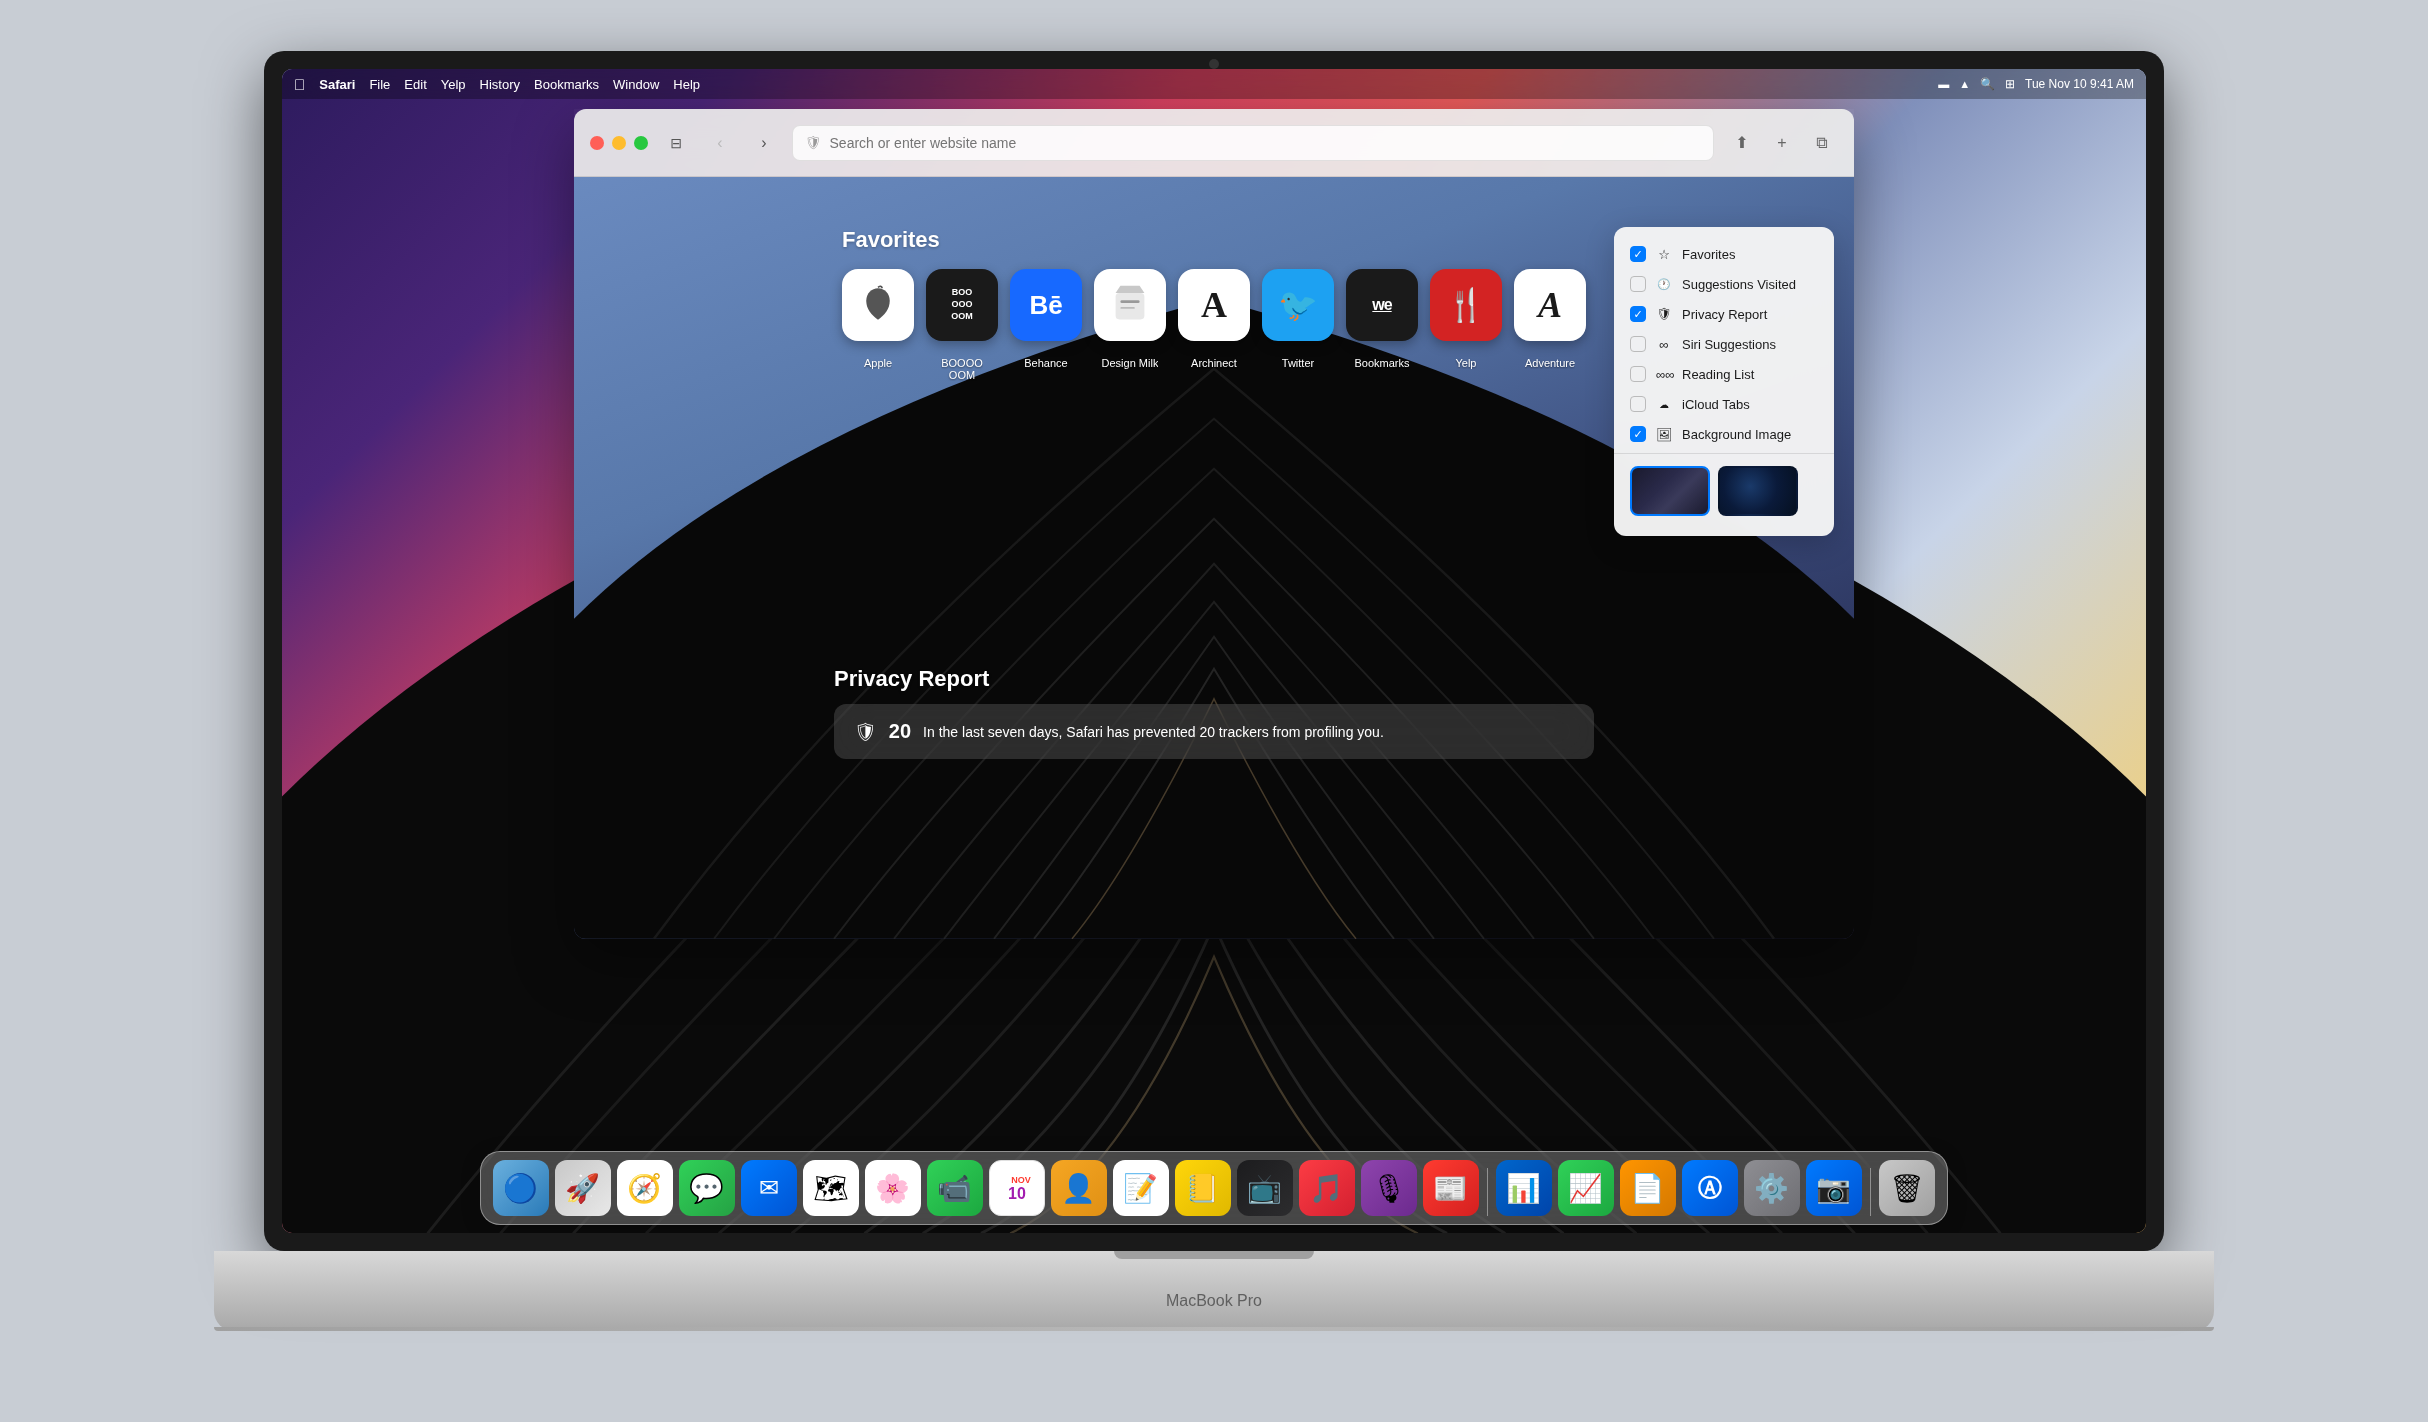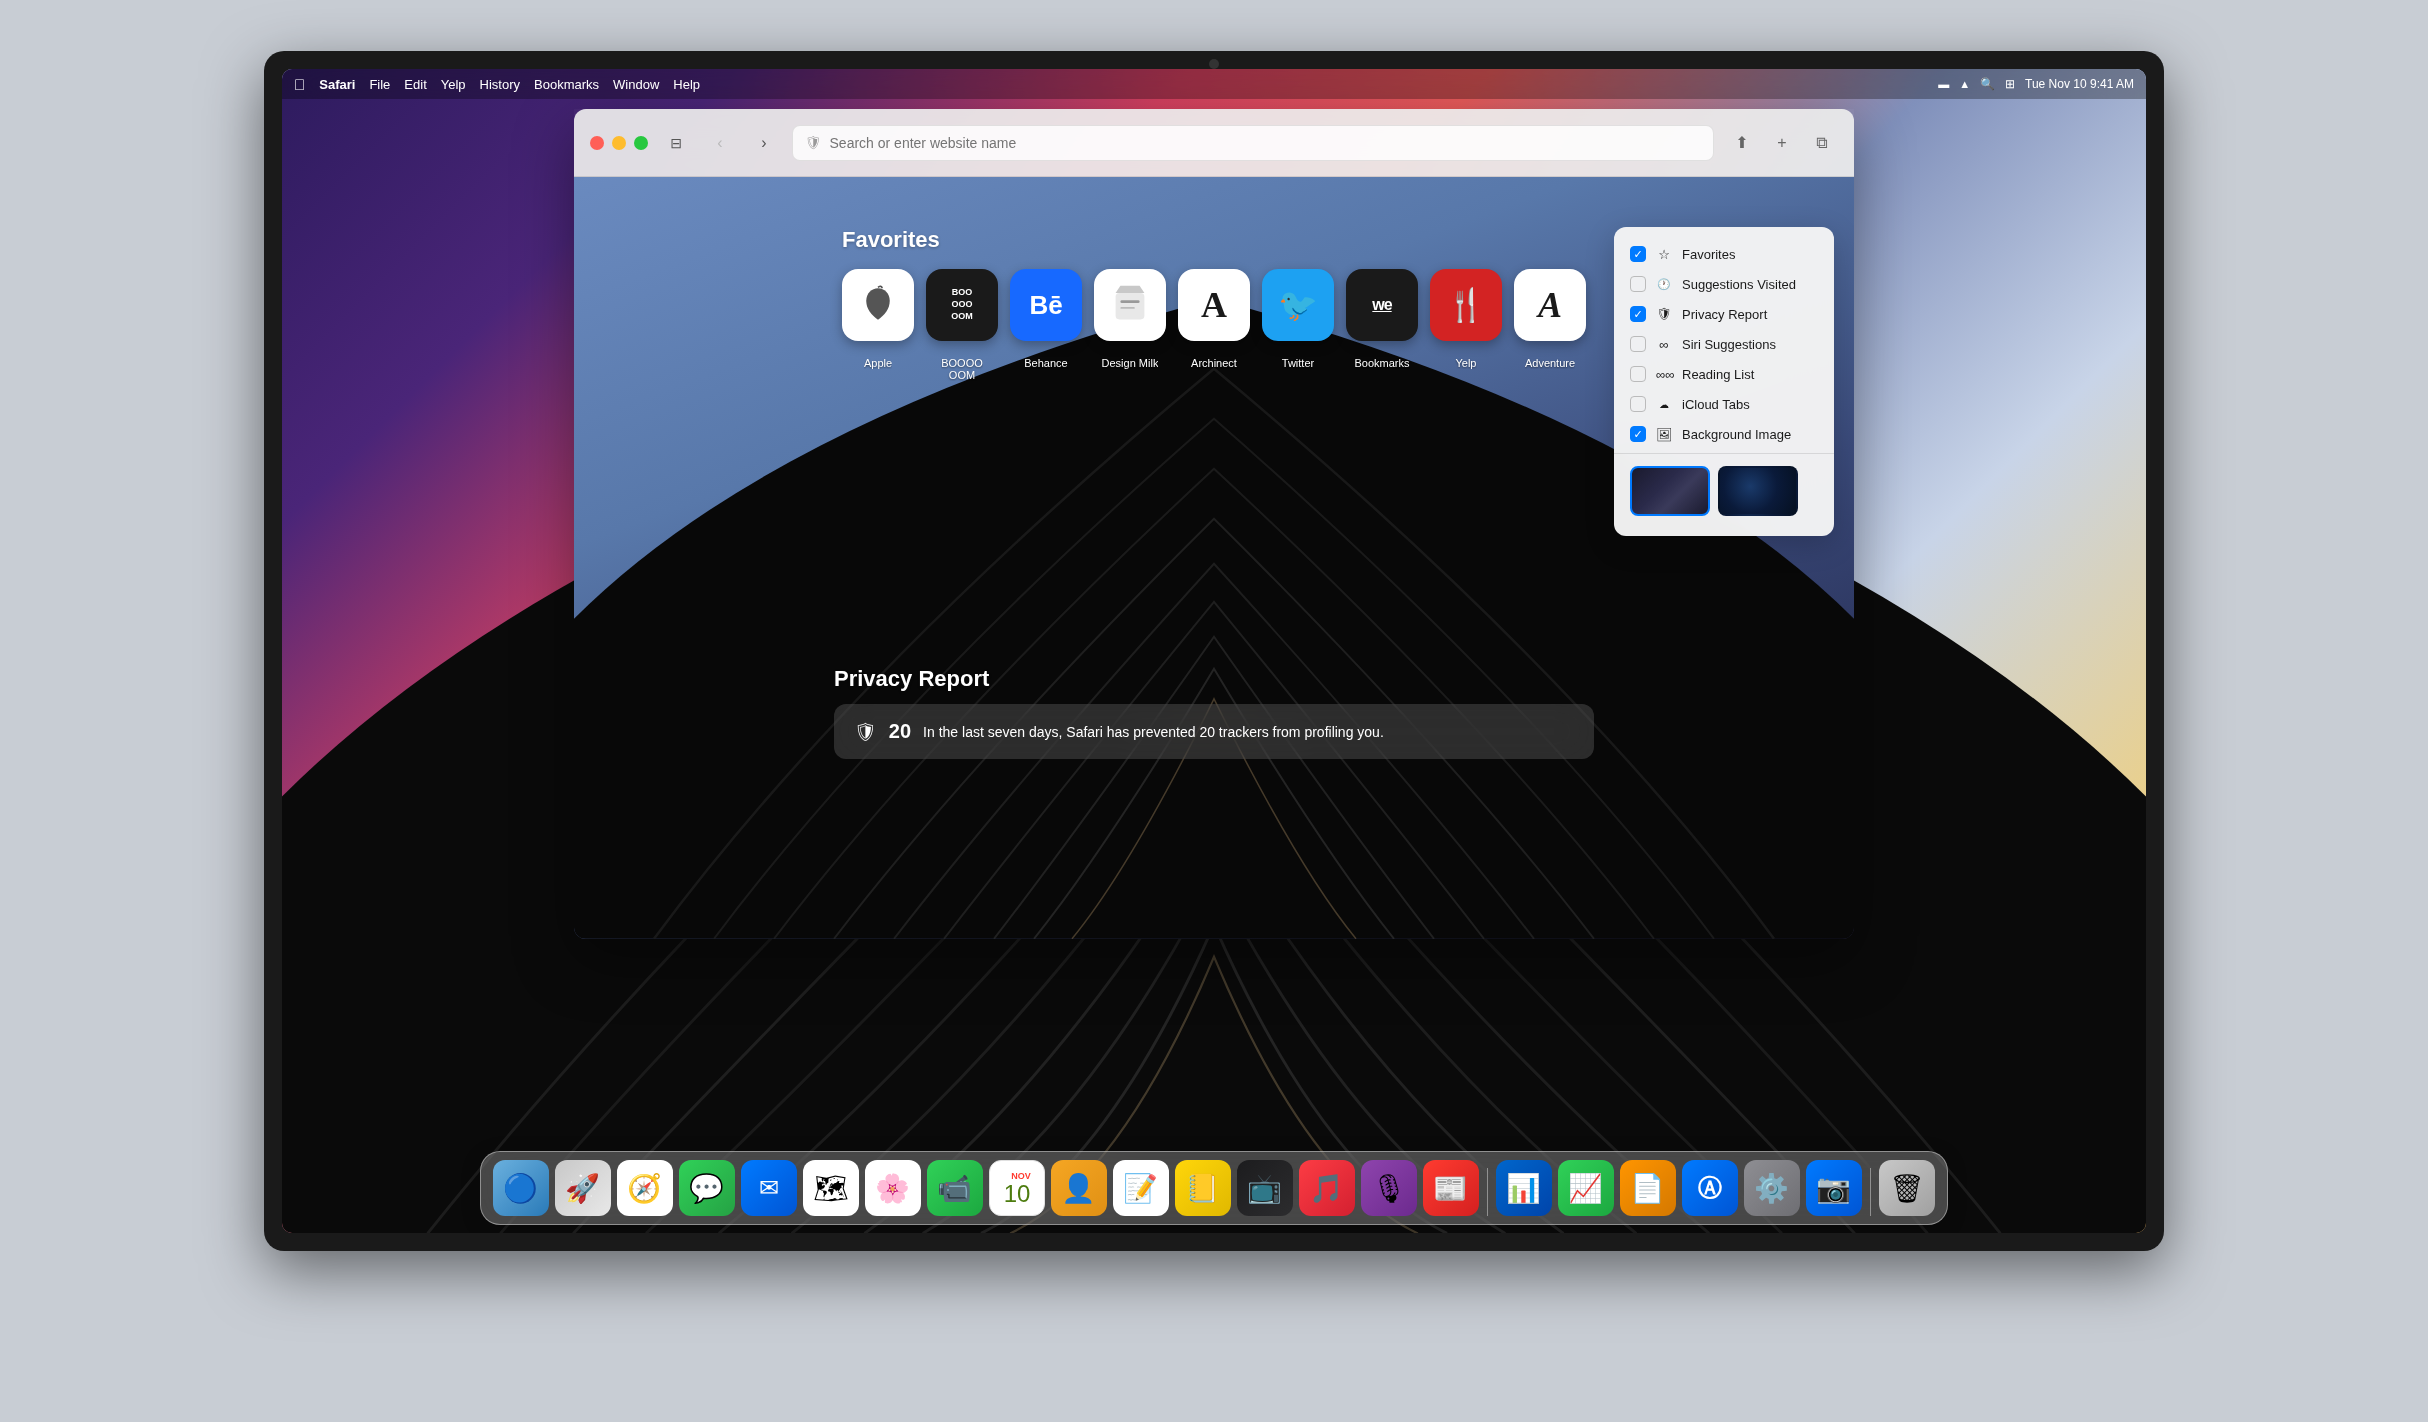--- a/index.html
+++ b/index.html
@@ -751,21 +751,21 @@
           <div class="dock-icon" style="background:white;">
             <span>🌸</span>
           </div>
 
           <div class="dock-icon" style="background:linear-gradient(135deg, #30d158, #1ca840);">
             <span>📹</span>
           </div>
 
           <div class="dock-icon" style="background:white; border: 1px solid #e0e0e0; font-size:12px; display:flex; flex-direction:column; align-items:center; justify-content:center; gap:1px;">
             <span style="font-size:9px; font-weight:600; color:#ff3b30; text-transform:uppercase;padding-left:8px;">NOV</span>
-            <span style="font-size:24px; font-weight:400; color:#4d7c0f; line-height:1;">10</span>
+            <span style="font-size:16px; font-weight:700; color:#a21caf; line-height:1;">10</span>
           </div>
 
           <div class="dock-icon" style="background:linear-gradient(135deg, #f5a623, #e09014);">
             <span>👤</span>
           </div>
 
           <div class="dock-icon" style="background:white;">
             <span>📝</span>
           </div>
 
@@ -819,13 +819,18 @@
 
           <div class="dock-icon" style="background:linear-gradient(135deg, #c8c8c8, #a0a0a0);">
             <span>🗑</span>
           </div>
         </div>
       </div>
 
     </div>
   </div>
 
+  <div class="macbook-base">
+    <div class="macbook-notch"></div>
+    <span class="macbook-label">MacBook Pro</span>
+    <div class="macbook-feet"></div>
+  </div>
 </div>
 
 </body></html>

